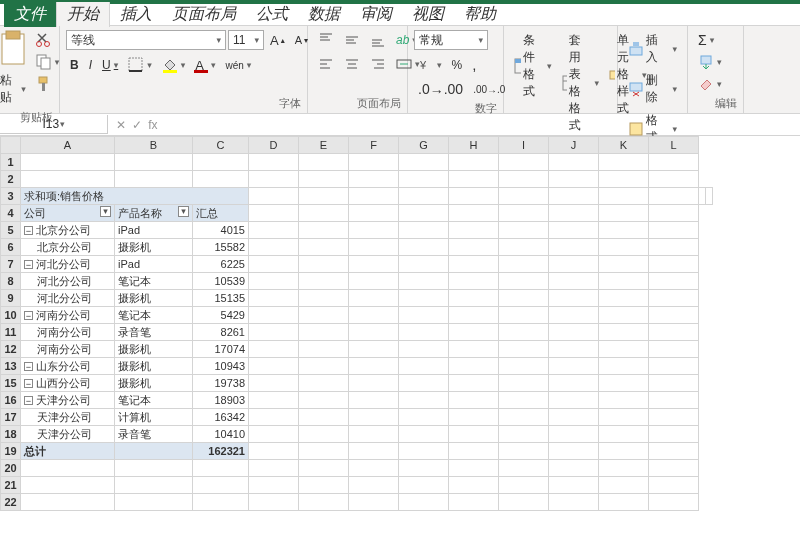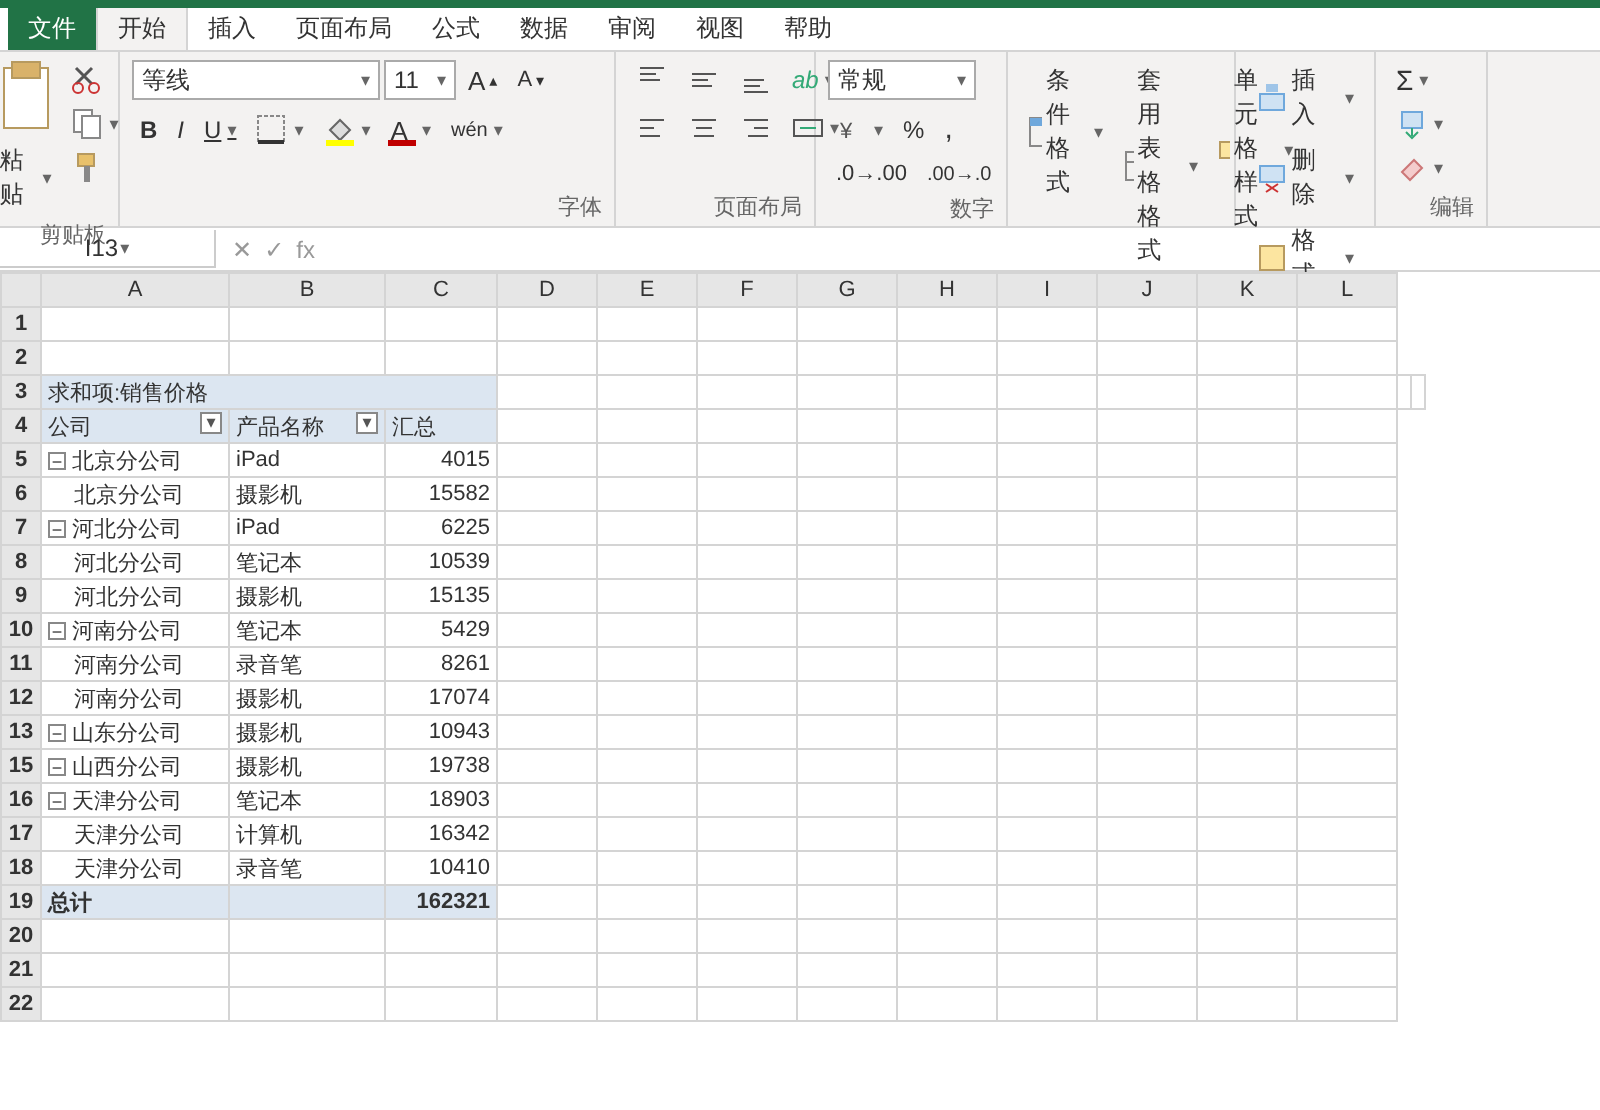--- a/index.html
+++ b/index.html
@@ -1,29 +1,29 @@
 <!DOCTYPE html>
 <html><head>
 <meta charset="utf-8">
 <style>
 * { box-sizing: border-box; margin: 0; padding: 0; }
 body { font-family: "Microsoft YaHei", "等线", sans-serif; font-size: 12px; background: #fff; width: 800px; height: 555px; overflow: hidden; color: #333; }
 .titlebar { height: 4px; background: #217346; }
 .tabs { display: flex; background: #fff; border-bottom: 1px solid #d4d4d4; padding: 0 4px; height: 22px; align-items: center; }
-.tab { padding: 2px 10px; font-size: 12px; cursor: pointer; color: #333; }
+.tab { padding: 2px 10px; font-size: 16px; cursor: pointer; color: #333; font-style: italic; }
 .tab.active { background: #f3f2f1; border-left:1px solid #d4d4d4; border-right:1px solid #d4d4d4; }
 .tab.file { color: #fff; background:#217346; }
 .ribbon { display:flex; background:#f3f2f1; border-bottom:1px solid #d4d4d4; height:88px; }
 .rgroup { border-right:1px solid #d4d4d4; padding:4px 6px 2px 6px; display:flex; flex-direction:column; justify-content:space-between; }
 .rgroup-body { display:flex; gap:4px; align-items:flex-start; flex:1; }
 .rgroup-label { text-align:right; font-size:11px; color:#666; padding-top:2px; }
 .btn { padding:2px 4px; cursor:pointer; display:flex; align-items:center; gap:2px; }
 .dd { font-size:9px; color:#666; margin-left:1px; }
 .combo { border:1px solid #aaa; background:#fff; padding:1px 4px; display:flex; align-items:center; justify-content:space-between; }
-.fontname { width:124px; height:20px; }
+.fontname { width:160px; height:20px; }
 .fontsize { width:36px; height:20px; }
 .numfmt { width:74px; height:20px; }
 .row { display:flex; gap:2px; }
 .icon { width:16px; height:16px; display:inline-block; }
 .namebox-row { display:flex; align-items:center; border-bottom:1px solid #d4d4d4; height:22px; background:#fff; }
 .namebox { width:108px; border:1px solid #ccc; border-top:none; border-left:none; padding:2px 6px; font-size:12px; display:flex; justify-content:center; align-items:center; }
 .fxicons { display:flex; gap:6px; padding:0 8px; color:#999; }
 .fxbar { flex:1; padding:2px 6px; font-size:12px; font-style:italic; color:#666; }
 .grid-wrap { position:relative; overflow:auto; height:419px; }
 table.grid { border-collapse:collapse; table-layout:fixed; }
@@ -224,21 +224,21 @@
         <div class="btn">
             <svg class="icon">
               <text x="2" y="12" font-size="11" fill="#555">¥</text>
             </svg>
             <span class="dd">▾</span>
           </div>
         <div class="btn">%</div>
         <div class="btn" style="font-size:15px">,</div>
       </div>
       <div class="row">
-        <div class="btn" style="font-size:11px">.0→.00</div>
+        <div class="btn" style="font-size:14px">.0→.00</div>
         <div class="btn" style="font-size:10px">.00→.0</div>
       </div>
     </div>
     <div class="rgroup-label">数字</div>
   </div>
 
   <div class="rgroup" style="width:114px">
     <div class="rgroup-body" style="flex-direction:row;gap:2px">
       <div class="btn">
           <svg class="icon">

